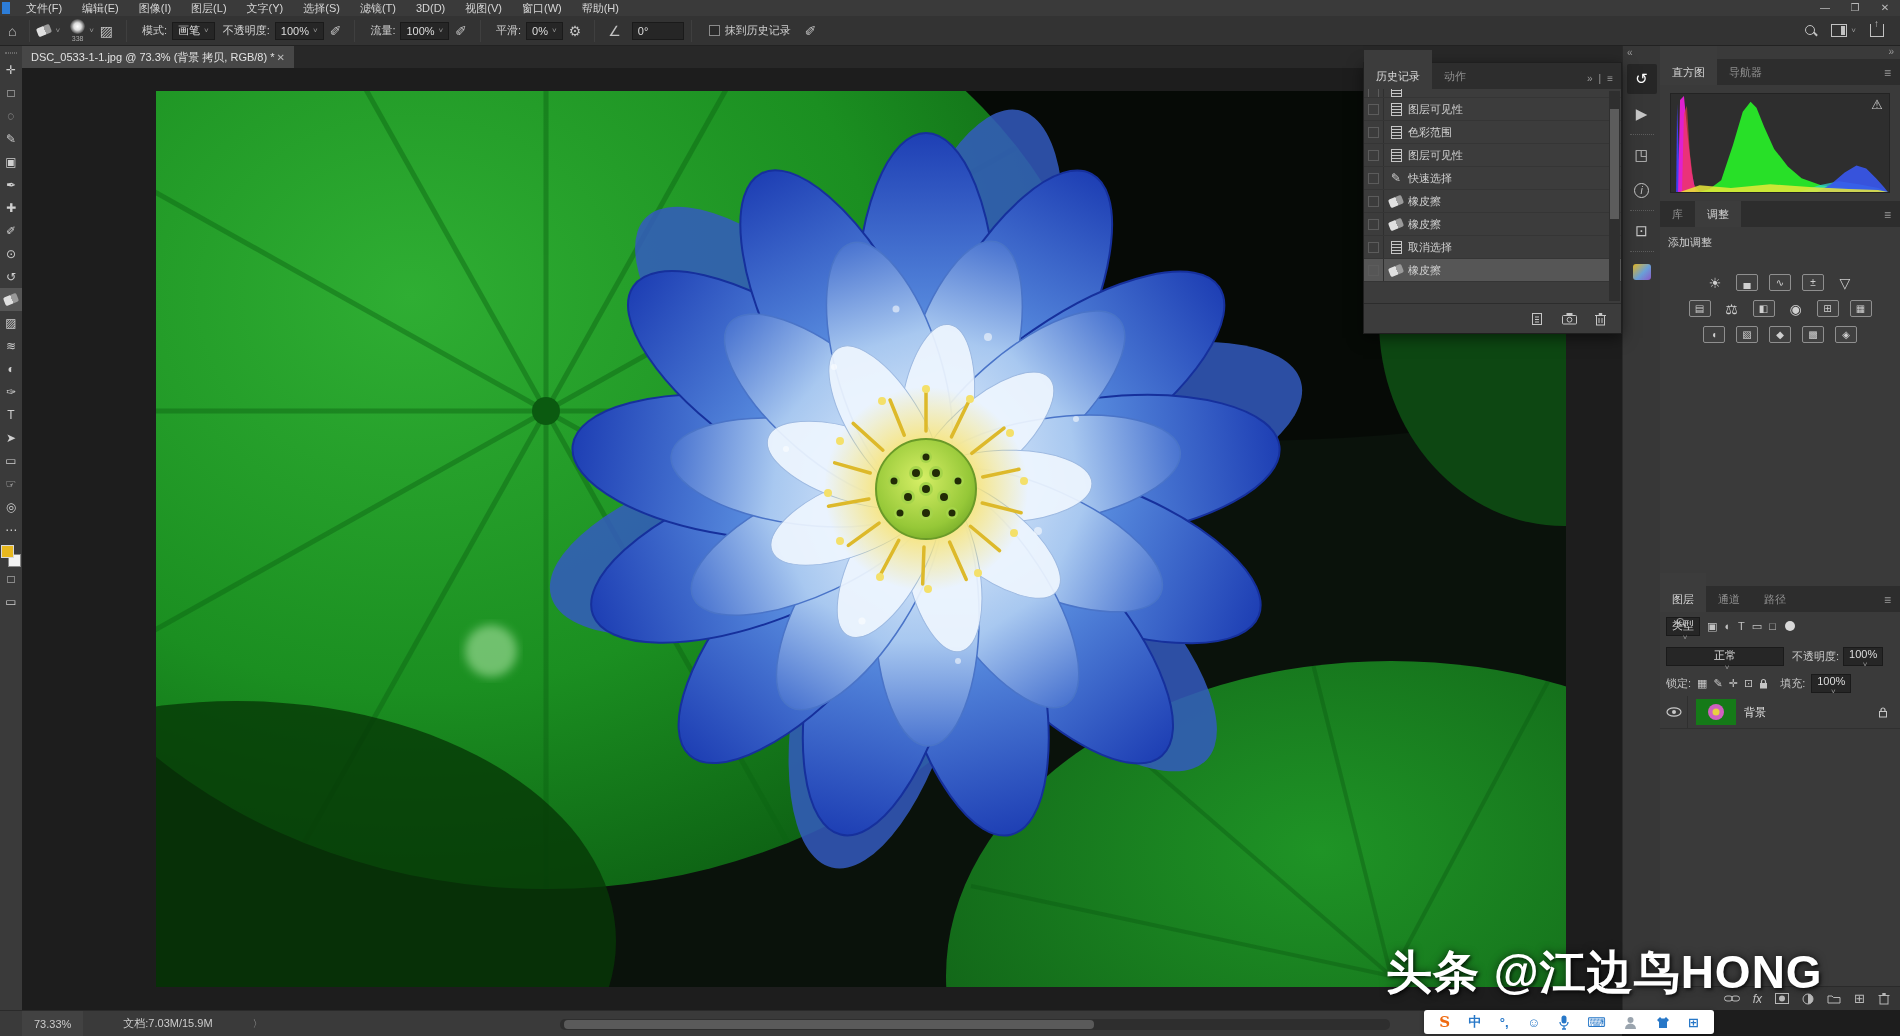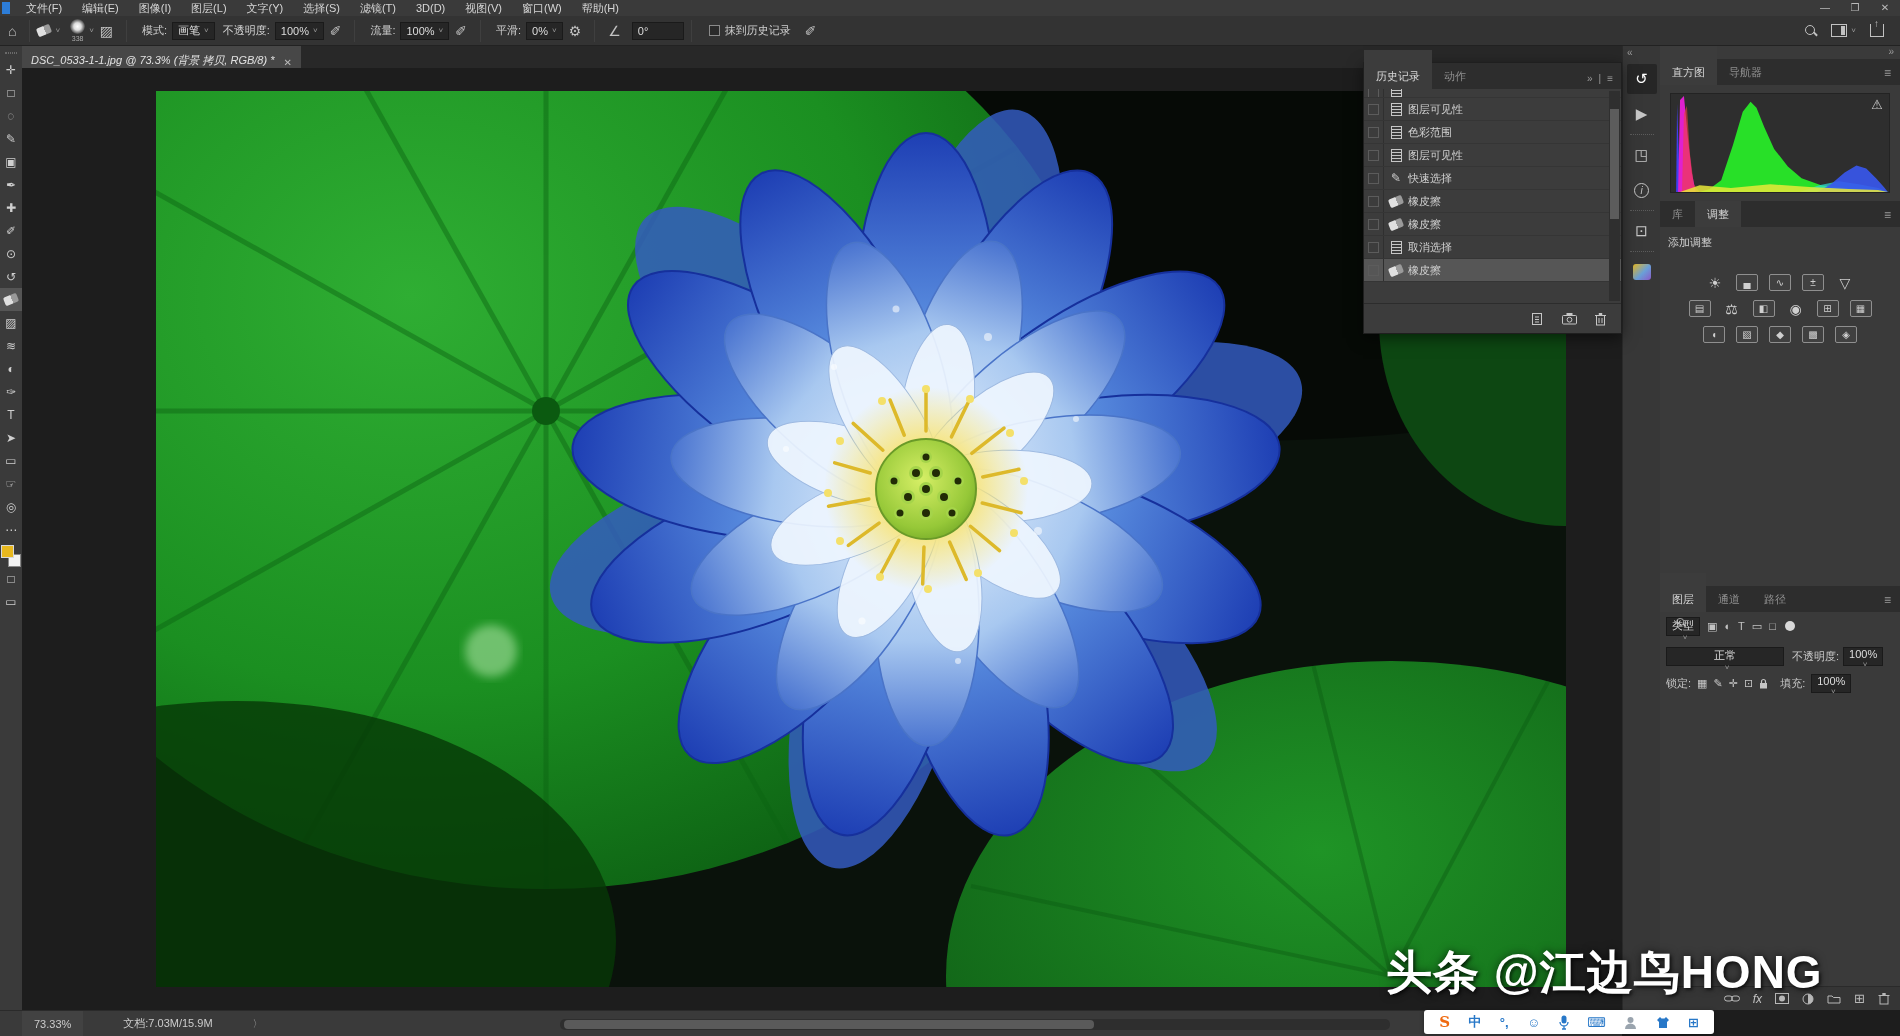--- a/index.html
+++ b/index.html
@@ -35,22 +35,22 @@
   .icon-search { position:relative; width:12px; height:12px; display:inline-block; }
   .icon-search::before { content:""; position:absolute; left:0; top:0; width:8px; height:8px; border:1.5px solid #c2c2c2; border-radius:50%; }
   .icon-search::after { content:""; position:absolute; left:8px; top:8px; width:5px; height:1.5px; background:#c2c2c2; transform:rotate(45deg); }
   #optbar-right { margin-left:auto; display:flex; align-items:center; gap:14px; padding-right:16px; }
   .ws-icon { width:16px; height:13px; border:1px solid #c2c2c2; position:relative; }
   .ws-icon::before { content:""; position:absolute; right:1px; top:1px; width:4px; height:9px; background:#c2c2c2; }
   .share-icon { width:14px; height:13px; border:1px solid #c2c2c2; border-top:none; position:relative; text-align:center; }
   .share-icon::before { content:"↑"; position:absolute; left:3px; top:-6px; font-size:10px; color:#c2c2c2; }
   
   #tabbar { position:absolute; left:22px; top:46px; width:1600px; height:22px; background:#282828; display:flex; }
-  #doctab { display:inline-flex; align-items:flex-end; background:#474747; color:#e2e2e2;
-    font-size:11px; padding:0 9px; gap:9px; height:22px;font-style:italic; }
+  #doctab { display:inline-flex; align-items:center; background:#474747; color:#e2e2e2;
+    font-size:11px; padding:0 9px; gap:2px; height:22px; }
   #doctab .x { color:#bbb; font-size:10px; }
   
   #toolbar { position:absolute; left:0; top:46px; width:22px; height:964px; background:#3a3a3a;
     display:flex; flex-direction:column; align-items:center; padding-top:6px; }
   #toolbar .grip { width:12px; height:2px; border-top:1px dotted #6a6a6a; border-bottom:1px dotted #6a6a6a; margin-bottom:4px; }
   .tool { width:22px; height:23px; display:flex; align-items:center; justify-content:center;
     font-size:12px; color:#cfcfcf; }
   .tool.selected { background:#555; color:#fff; }
   .swatches { position:relative; width:20px; height:22px; margin-top:4px; }
   .swatches .fg { position:absolute; left:0; top:0; width:13px; height:13px; background:#e8b81e; border:1px solid #d8d8d8; z-index:2; }
@@ -777,20 +777,42 @@
           <path d="M2.5 5V3.5a2 2 0 0 1 4 0V5" fill="none" stroke="#c6c6c6" stroke-width="1.2"></path>
           <rect x="1" y="5" width="7" height="5.5" fill="#c6c6c6"></rect>
         </svg>
       <span style="margin-left:6px">填充:</span>
       <span class="lsel">
         <span>100%</span>
         <span class="chev">˅</span>
       </span>
     </div>
     <div id="layers-list">
+      <div class="lrow">
+        <span class="eyebox">
+          <svg class="mini" width="16" height="10">
+              <ellipse cx="8" cy="5" rx="7" ry="4.2" fill="none" stroke="#c8c8c8" stroke-width="1.2"></ellipse>
+              <circle cx="8" cy="5" r="2" fill="#c8c8c8"></circle>
+            </svg>
+        </span>
+        <span class="lthumb">
+          <svg class="mini" width="40" height="26">
+              <rect width="40" height="26" fill="#157a18"></rect>
+              <circle cx="20" cy="13" r="8" fill="#d060c0"></circle>
+              <circle cx="20" cy="13" r="3.5" fill="#e8d040"></circle>
+            </svg>
+        </span>
+        <span class="lname">背景</span>
+        <span class="rlock">
+          <svg class="mini" width="10" height="12">
+              <path d="M3 5.5V4a2 2 0 0 1 4 0v1.5" fill="none" stroke="#c6c6c6" stroke-width="1.2"></path>
+              <rect x="1.5" y="5.5" width="7" height="5.5" fill="none" stroke="#c6c6c6"></rect>
+            </svg>
+        </span>
+      </div>
     </div>
     <div id="layers-bottom">
       <svg class="mini" width="16" height="9">
           <rect x="0.5" y="2" width="8" height="5" rx="2.5" fill="none" stroke="#b8b8b8"></rect>
           <rect x="7.5" y="2" width="8" height="5" rx="2.5" fill="none" stroke="#b8b8b8"></rect>
         </svg>
       <span class="fx">fx</span>
       <svg class="mini" width="14" height="11">
           <rect x="0.5" y="0.5" width="13" height="10" fill="none" stroke="#b8b8b8"></rect>
           <circle cx="7" cy="5.5" r="3" fill="#b8b8b8"></circle>

